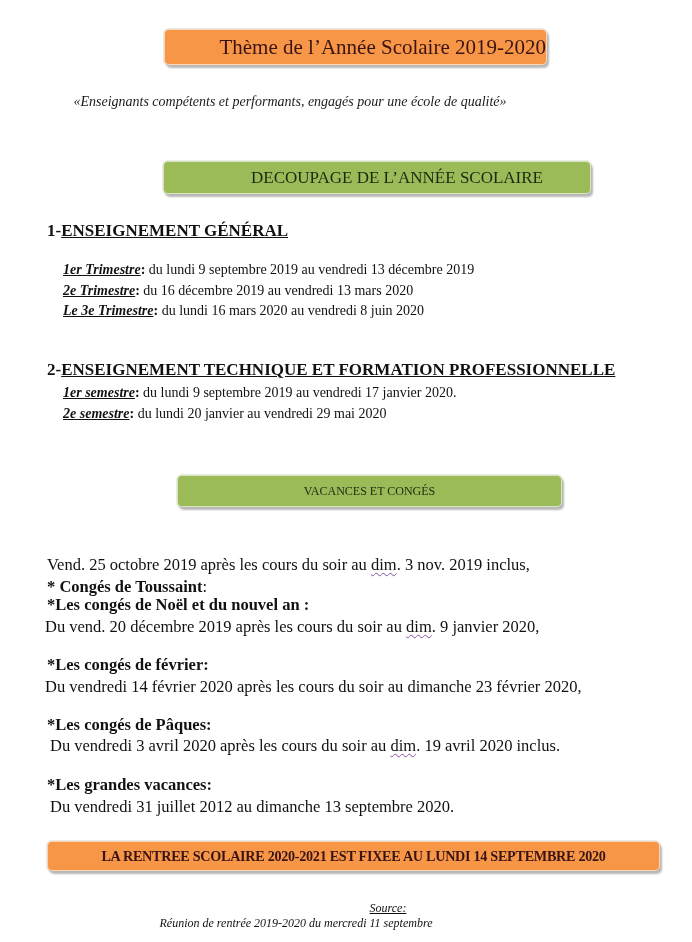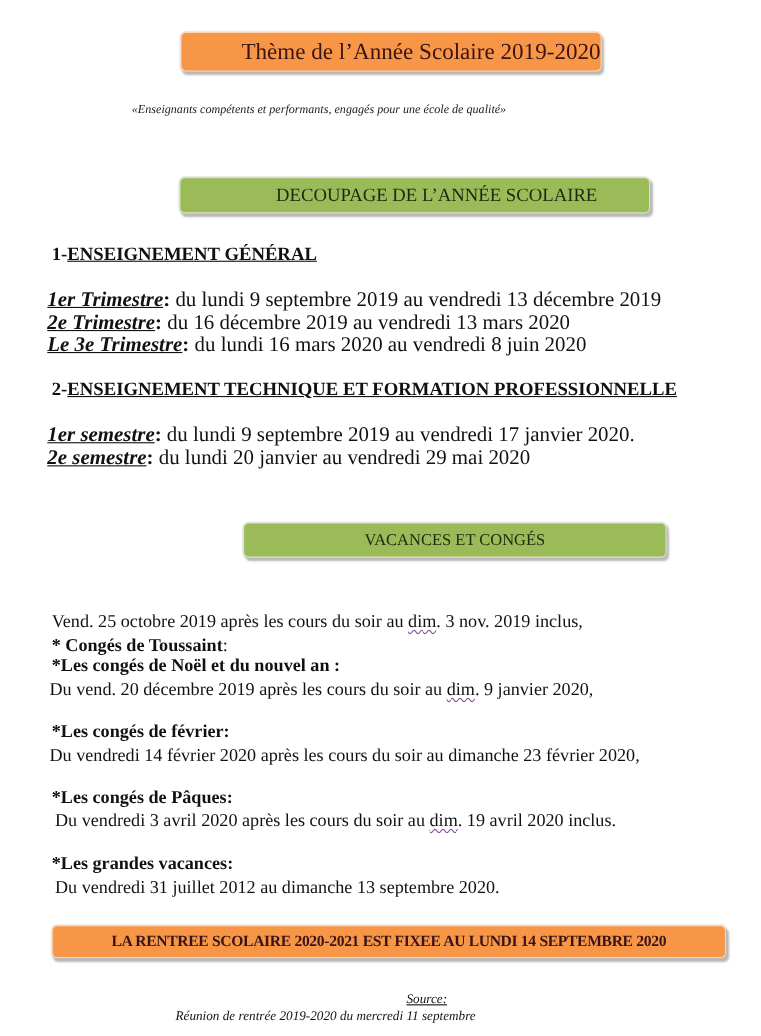--- a/index.html
+++ b/index.html
@@ -26,48 +26,48 @@
     .banner.orange { background: #f79646; }
     .banner.green { background: #9bbb59; }
 
     #theme-banner {
       left: 164px; top: 29px; width: 383px; height: 36px;
       font-size: 21px; line-height: 34px; color: #3a1414;
       text-align: right; padding-left: 13px;
     }
     #motto {
       position: absolute; left: 0; width: 580px; top: 94px;
-      text-align: center; font-style: italic; font-size: 11px; color: #1a1a1a;
+      text-align: center; font-style: italic; font-size: 14px; color: #1a1a1a;
     }
     #decoupage-banner {
       left: 163px; top: 161px; width: 428px; height: 33px;
       font-size: 17px; line-height: 32px; color: #1c2a10; padding-left: 40px;
     }
     .section-heading {
       position: absolute; left: 47px; font-weight: bold; font-size: 17px; white-space: nowrap;
     }
     .section-heading .u { text-decoration: underline; }
     #heading-general { top: 221px; }
-    #heading-technique { top: 344px; }
+    #heading-technique { top: 360px; }
 
     .line {
-      position: absolute; left: 43px; font-size: 19px; white-space: nowrap;
+      position: absolute; left: 63px; font-size: 14px; white-space: nowrap;
     }
     .line .lbl { font-weight: bold; font-style: italic; text-decoration: underline; }
     .line .colon { font-weight: bold; }
 
     #trim1 { top: 262px; }
     #trim2 { top: 283px; }
     #trim3 { top: 303px; }
     #sem1 { top: 385px; }
     #sem2 { top: 406px; }
 
     #vacances-banner {
       left: 177px; top: 475px; width: 385px; height: 32px;
-      font-size: 15px; line-height: 30px; color: #1c2a10; margin-left: 44px;
+      font-size: 12px; line-height: 30px; color: #1c2a10;
     }
 
     .holiday-title {
       position: absolute; left: 47px; font-weight: bold; font-size: 16.5px; white-space: nowrap;
     }
     .holiday-text {
       position: absolute; font-size: 16.5px; white-space: nowrap;
     }
     .sq { text-decoration: underline wavy #8a4f9e; text-decoration-thickness: 1px; text-underline-offset: 2px; }
 

